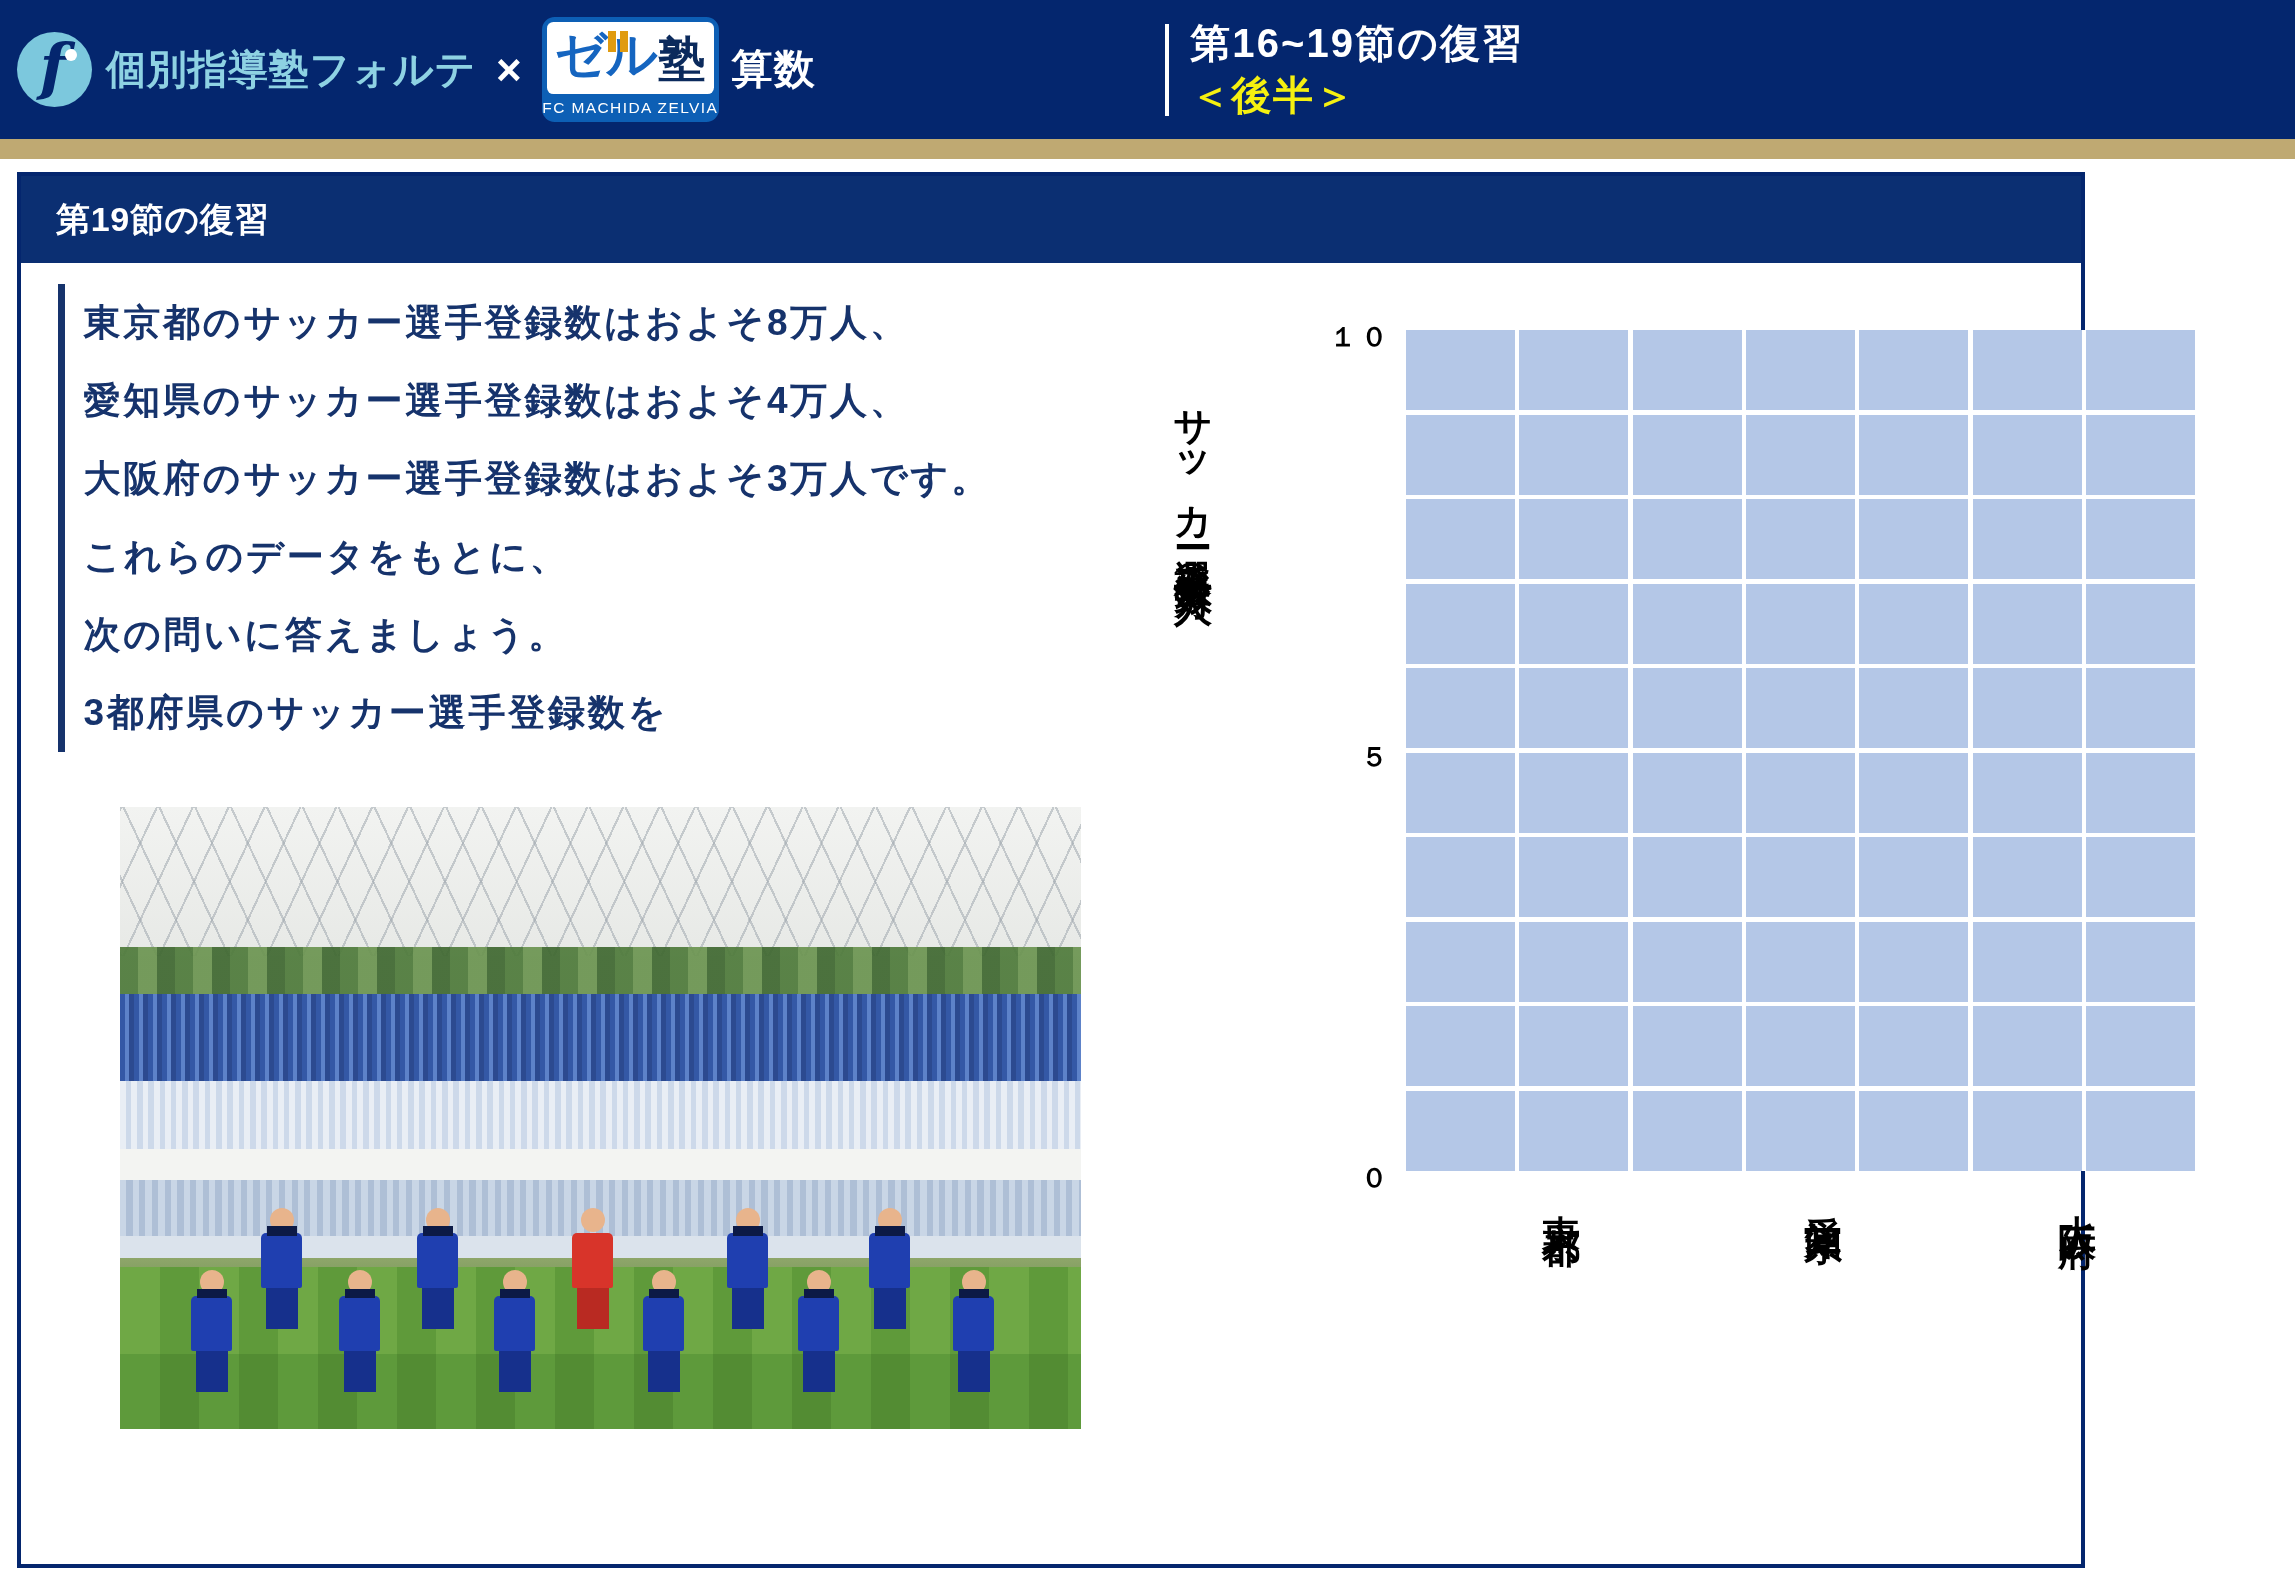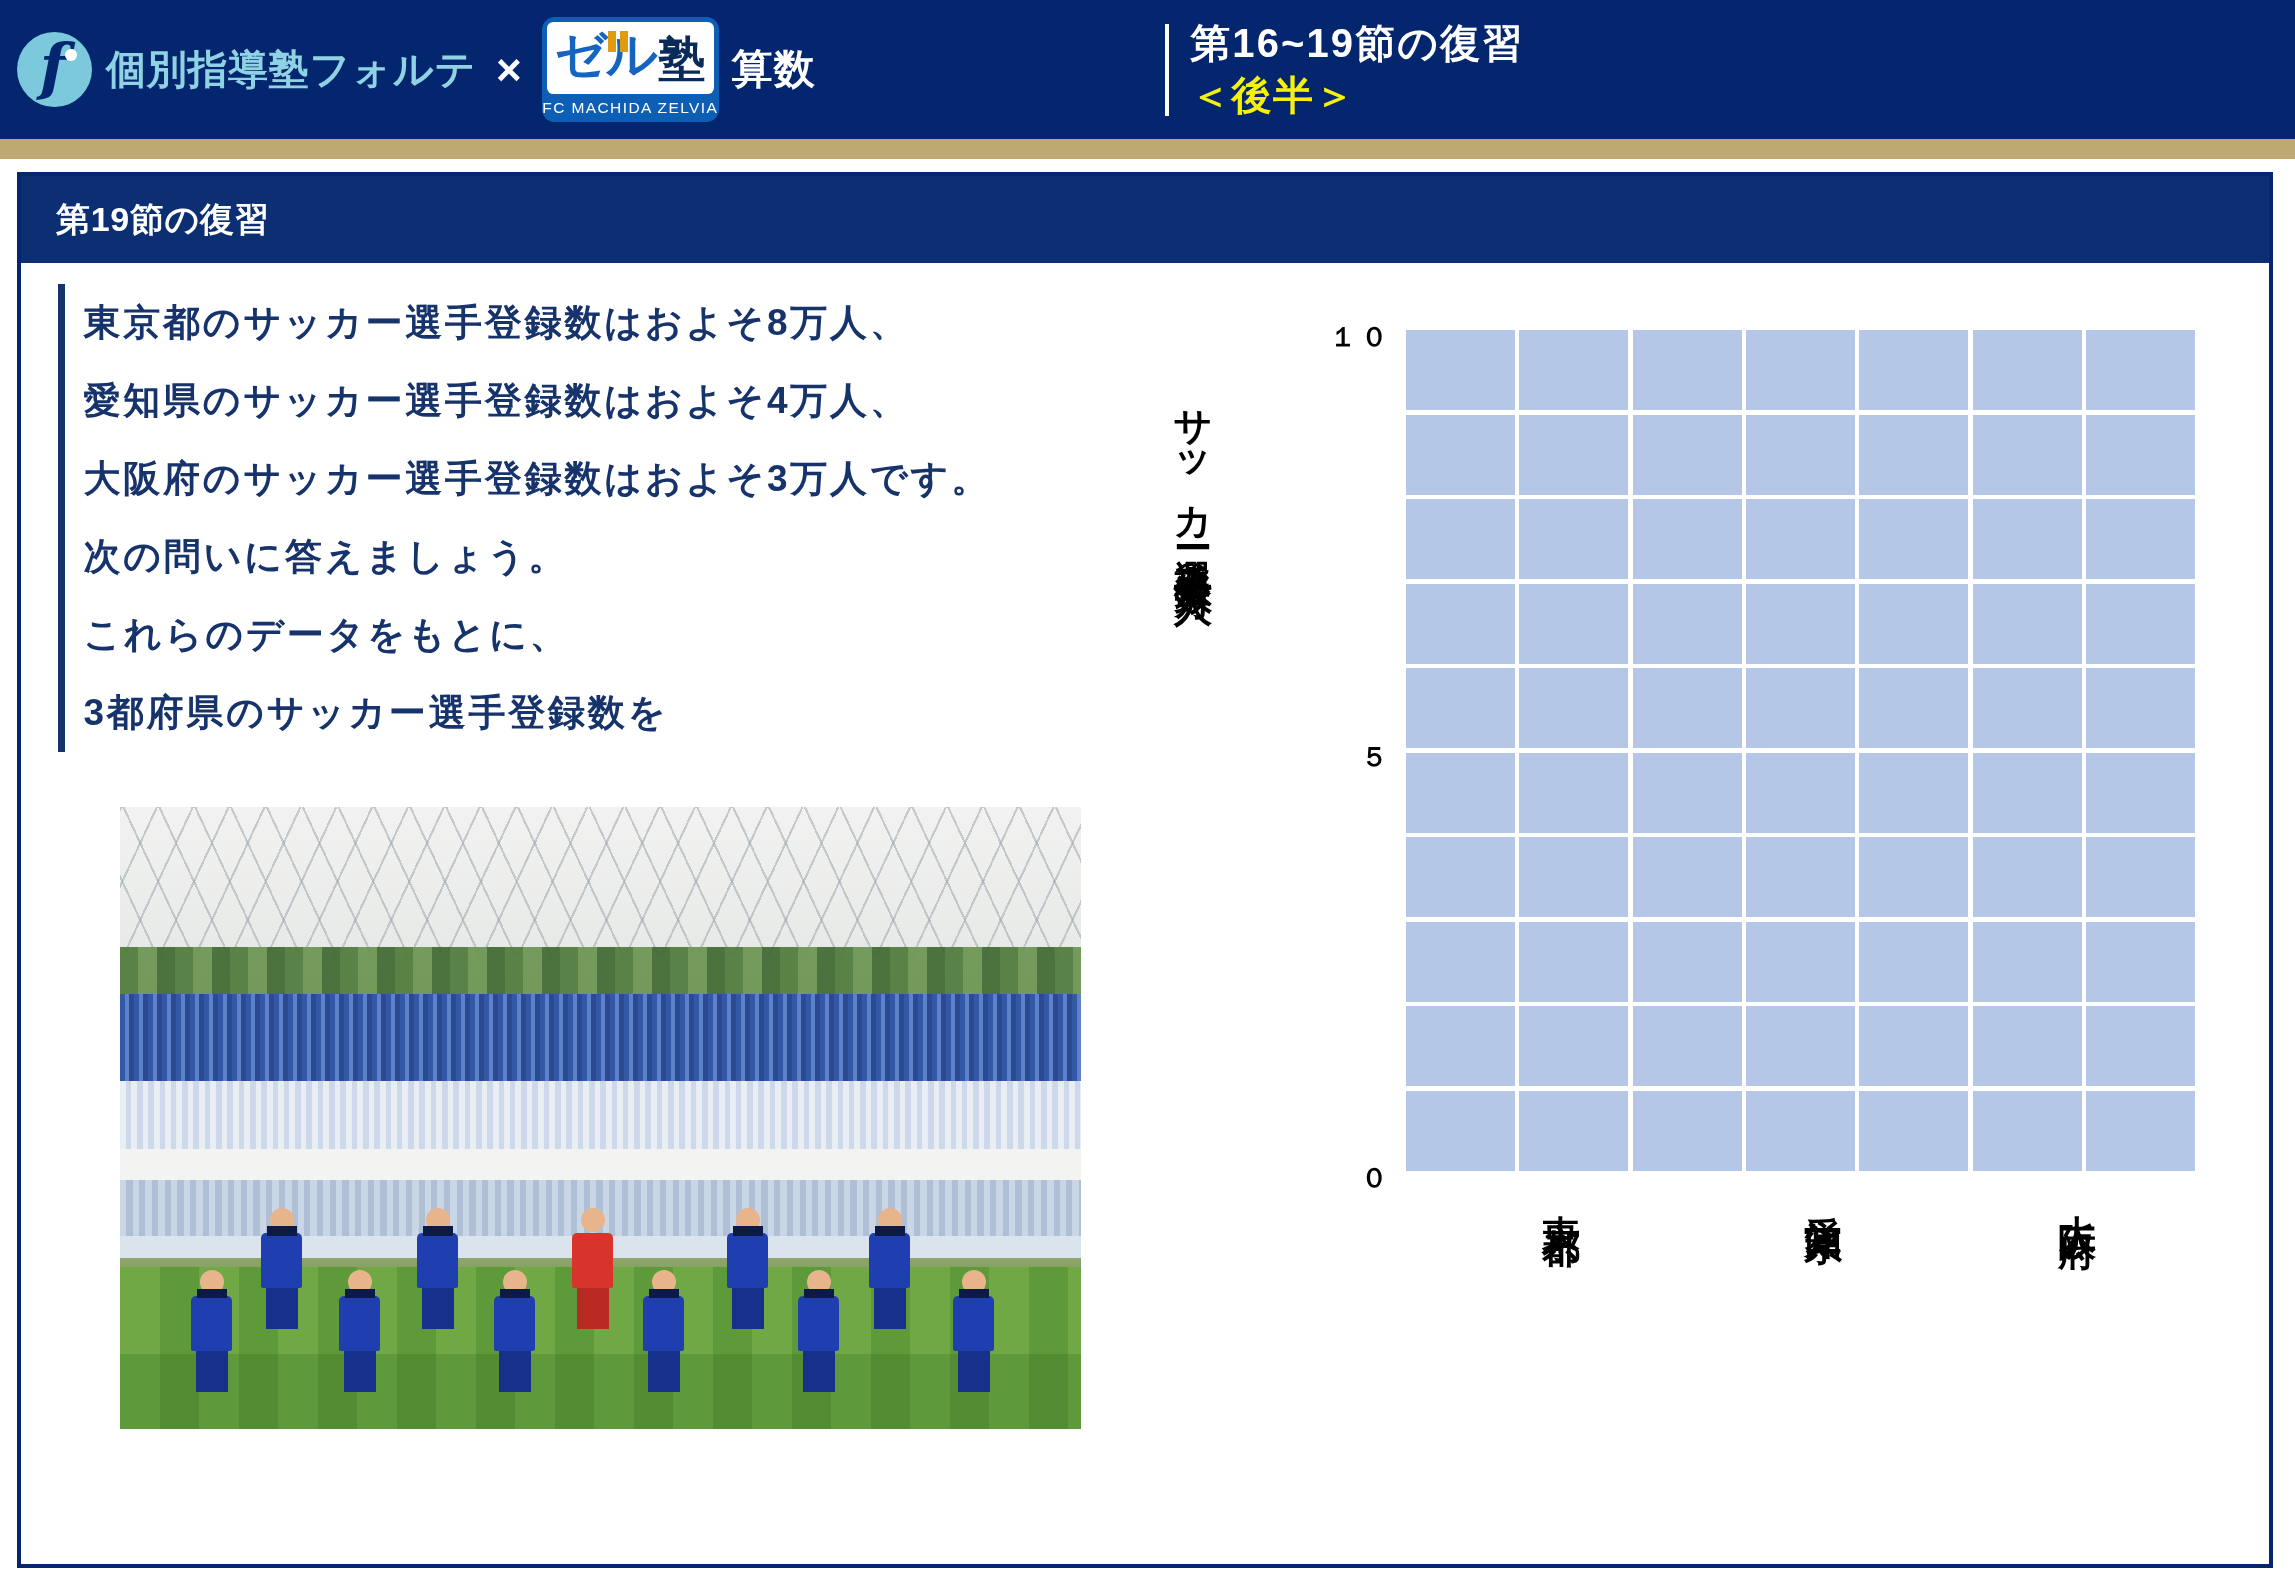--- a/index.html
+++ b/index.html
@@ -91,21 +91,21 @@
   }
   .vrule{
     width:4.2px;height:92px;background:#ffffff;margin-right:21px;
   }
   .title-block{line-height:1.28;}
   .title-main{color:#ffffff;font-size:40px;font-weight:700;letter-spacing:2.1px;white-space:nowrap;}
   .title-sub{color:#f5f010;font-size:40px;font-weight:700;letter-spacing:1.4px;white-space:nowrap;}
 
   
   #card{
-    position:absolute;left:17px;top:172px;width:2256px;height:1396px;
+    position:absolute;left:17px;top:172px;width:2068px;height:1396px;
     border:4.2px solid #04266e;box-sizing:border-box;background:#ffffff;
   }
   #card-title{
     position:absolute;left:0;top:0;width:100%;height:87px;
     background:#0b2f72;
     display:flex;align-items:center;
     box-sizing:border-box;padding-left:35px;
   }
   #card-title span{
     color:#ffffff;font-size:34px;font-weight:700;letter-spacing:0.7px;
@@ -247,22 +247,22 @@
   <div id="card-title">
     <span>第19節の復習</span>
   </div>
 
   <div id="left-col">
 
     <div id="textblock">
       <div class="tline">東京都のサッカー選手登録数はおよそ8万人、</div>
       <div class="tline">愛知県のサッカー選手登録数はおよそ4万人、</div>
       <div class="tline">大阪府のサッカー選手登録数はおよそ3万人です。</div>
+      <div class="tline">これらのデータをもとに、</div>
       <div class="tline">次の問いに答えましょう。</div>
-      <div class="tline">これらのデータをもとに、</div>
       <div class="tline">3都府県のサッカー選手登録数を</div>
     </div>
 
     <div id="photo">
       <div class="ph-sky"></div>
       <div class="ph-roof">
         <div class="ph-roof-tri"></div>
       </div>
       <div class="ph-trees"></div>
       <div class="ph-stand1"></div>

